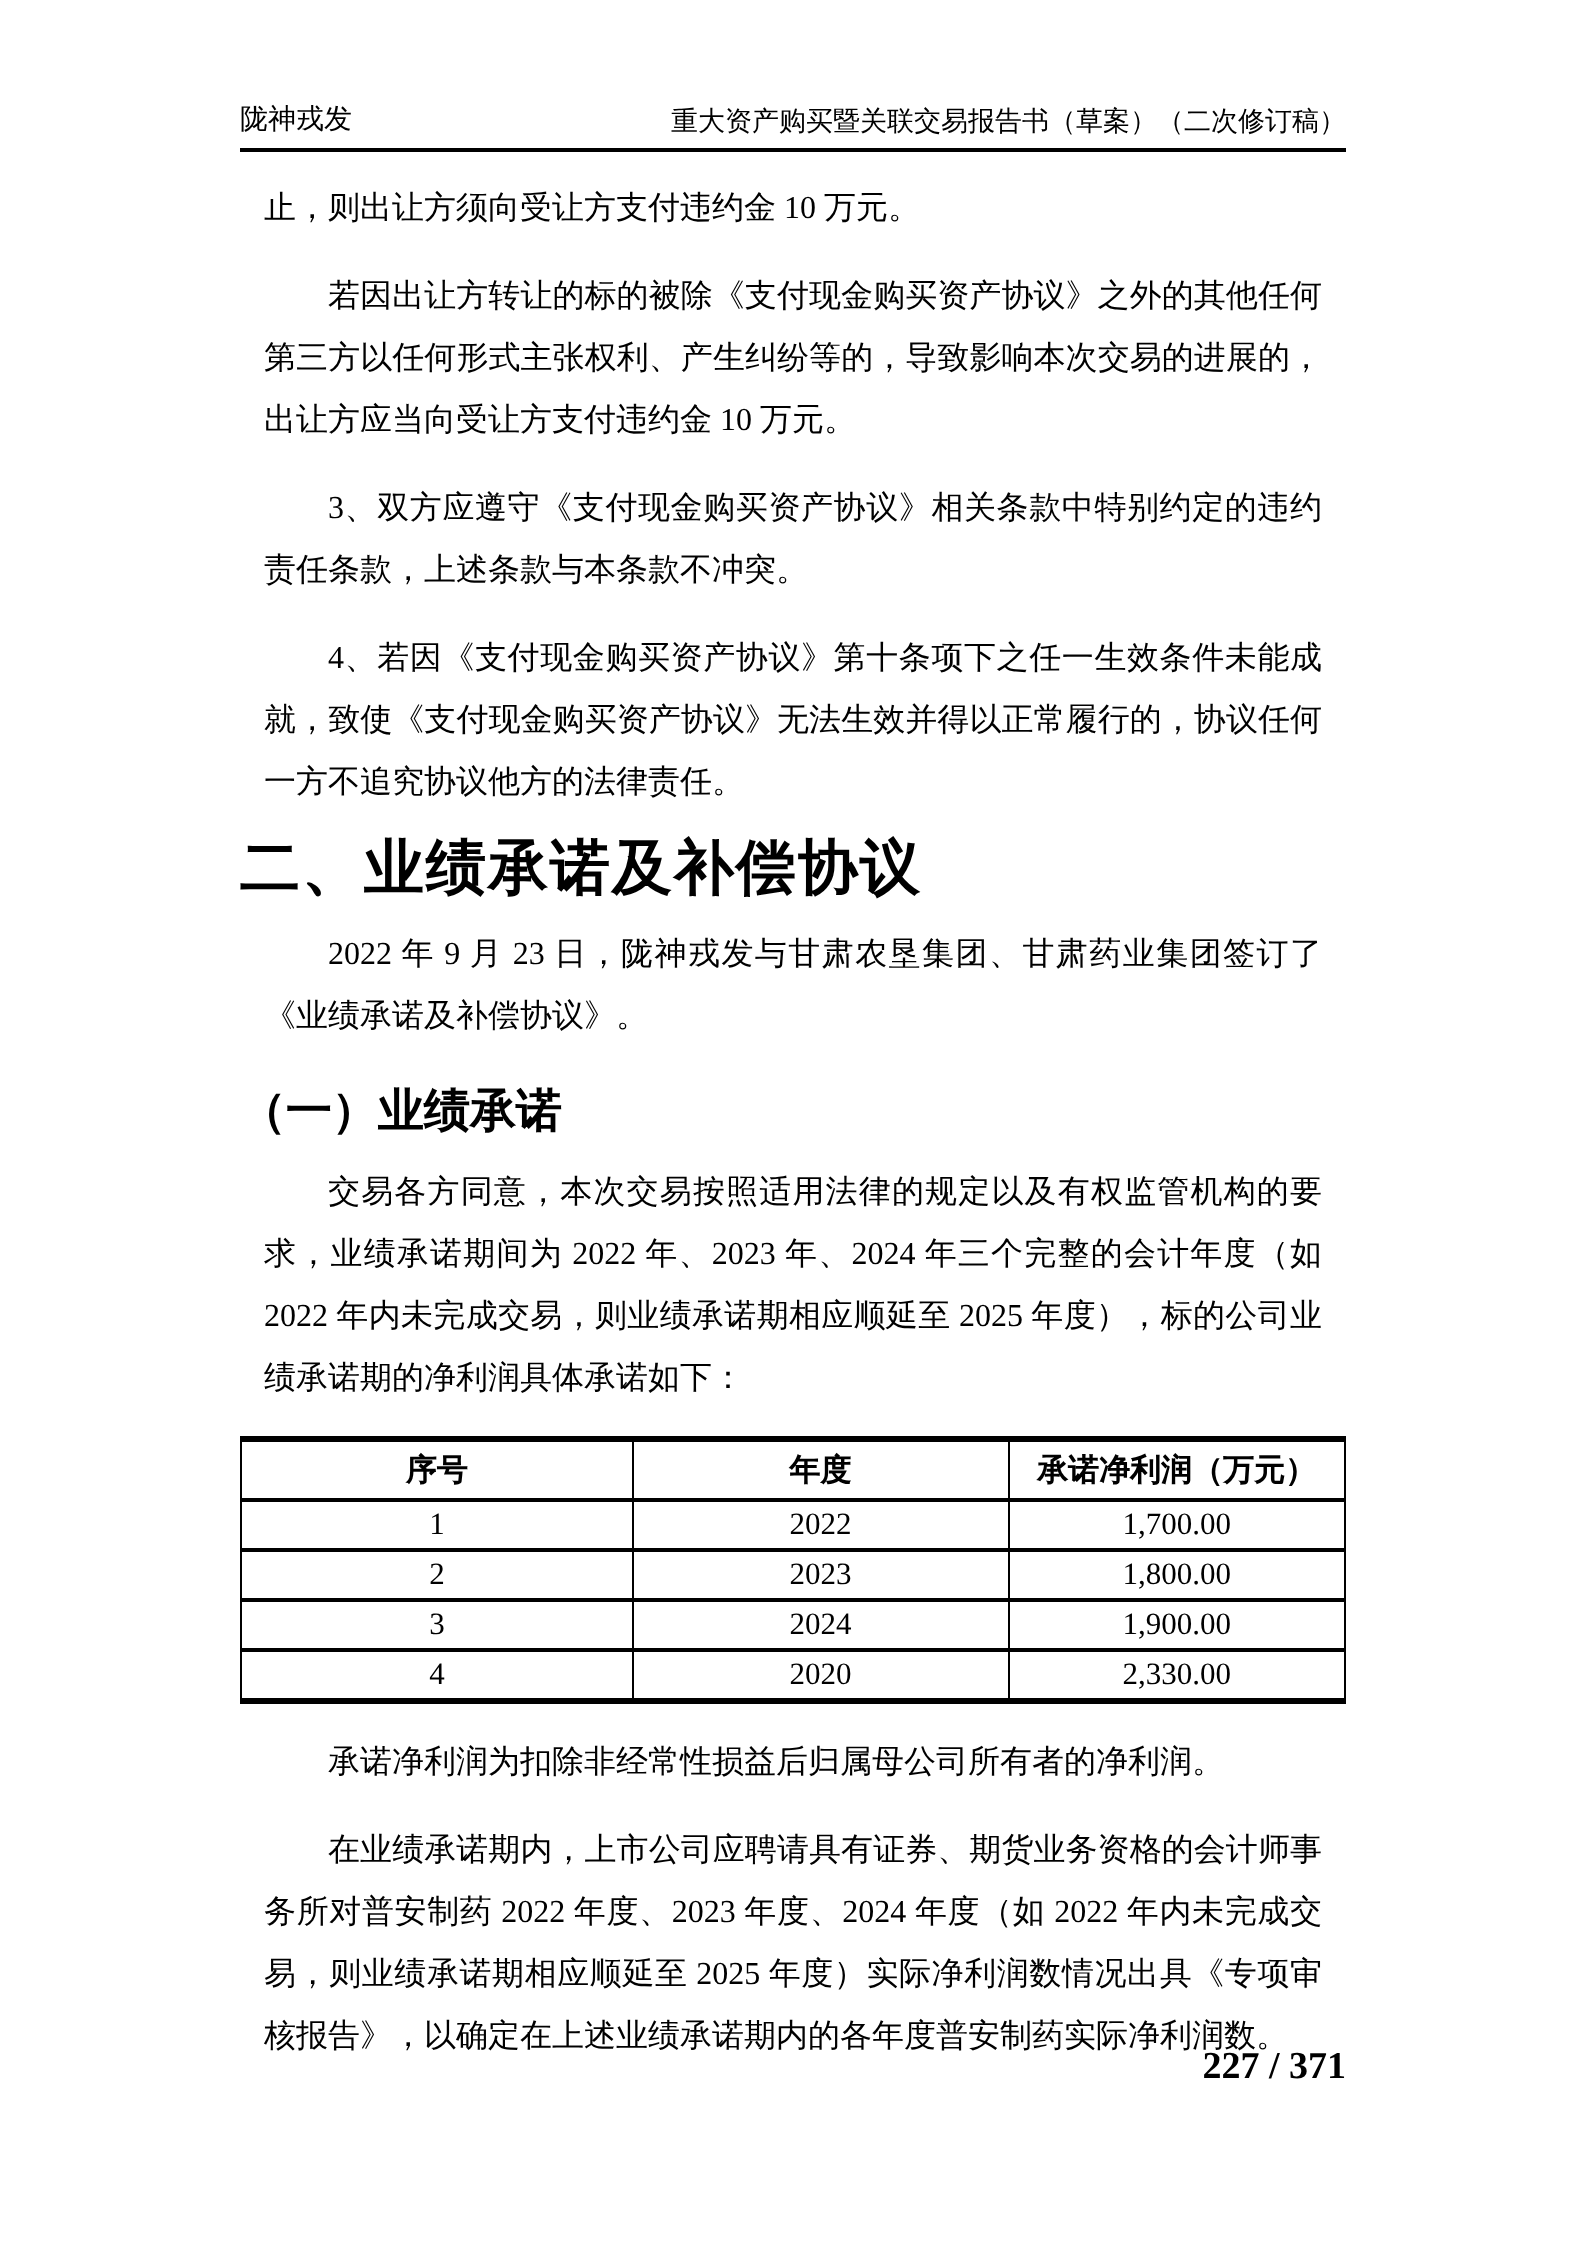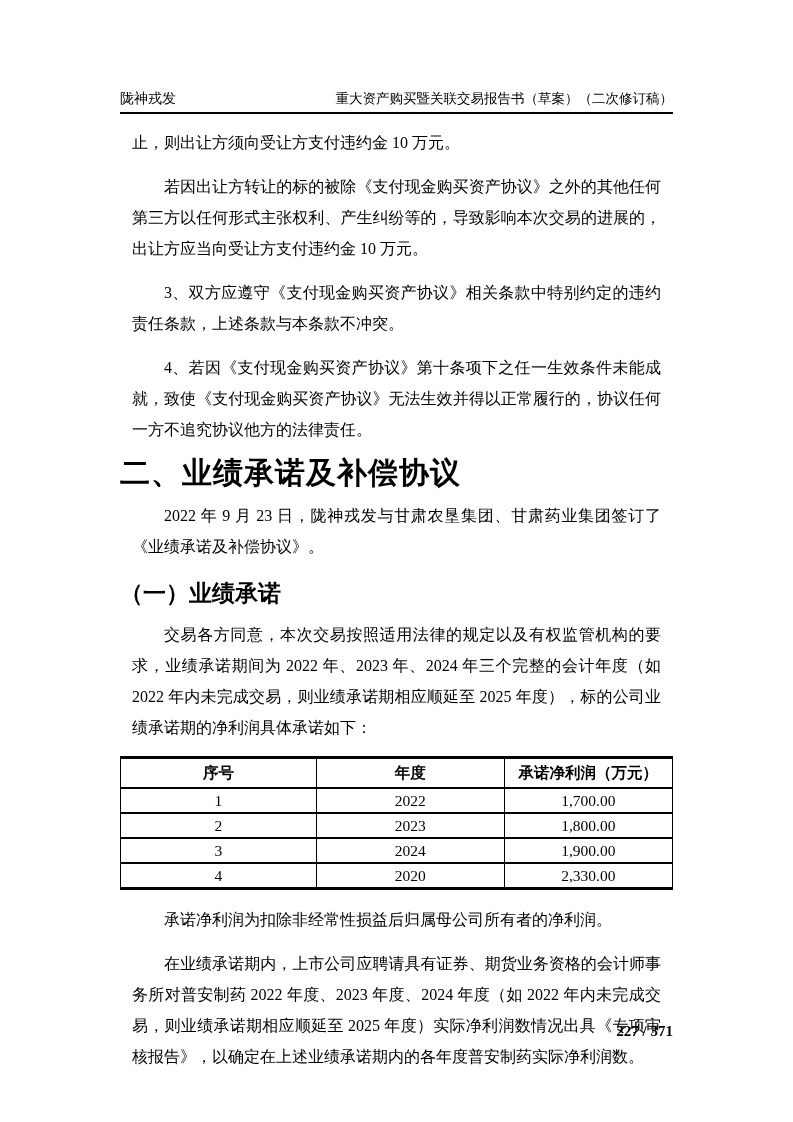--- a/index.html
+++ b/index.html
@@ -20,21 +20,20 @@
   }
   .doc-header {
     display: flex;
     justify-content: space-between;
     align-items: flex-end;
     border-bottom: 2px solid #000;
     padding-bottom: 4px;
     font-size: 14px;
     line-height: 18px;
     white-space: nowrap;
-    margin-top: 38px;
   }
   .doc-header .right { font-size: 13.5px; }
   .body p {
     font-size: 16px;
     line-height: 31px;
     margin: 13px 12px;
     text-align: justify;
     text-justify: inter-ideograph;
   }
   .indent { text-indent: 2em; }
@@ -74,21 +73,21 @@
   table.commit tbody td {
     height: 23px;
     border-top: 2px solid #000;
   }
   table.commit tbody tr:last-child td { border-bottom: 3px solid #000; }
   .page-footer {
     position: absolute;
     right: 120px;
     top: 1023px;
     font-weight: bold;
-    font-size: 15px;
+    font-size: 19px;
     font-family: "Liberation Serif", "DejaVu Serif", serif;
   }
 </style>
 </head>
 <body>
 
 <div class="page">
   <div class="content">
 
     <div class="doc-header">

